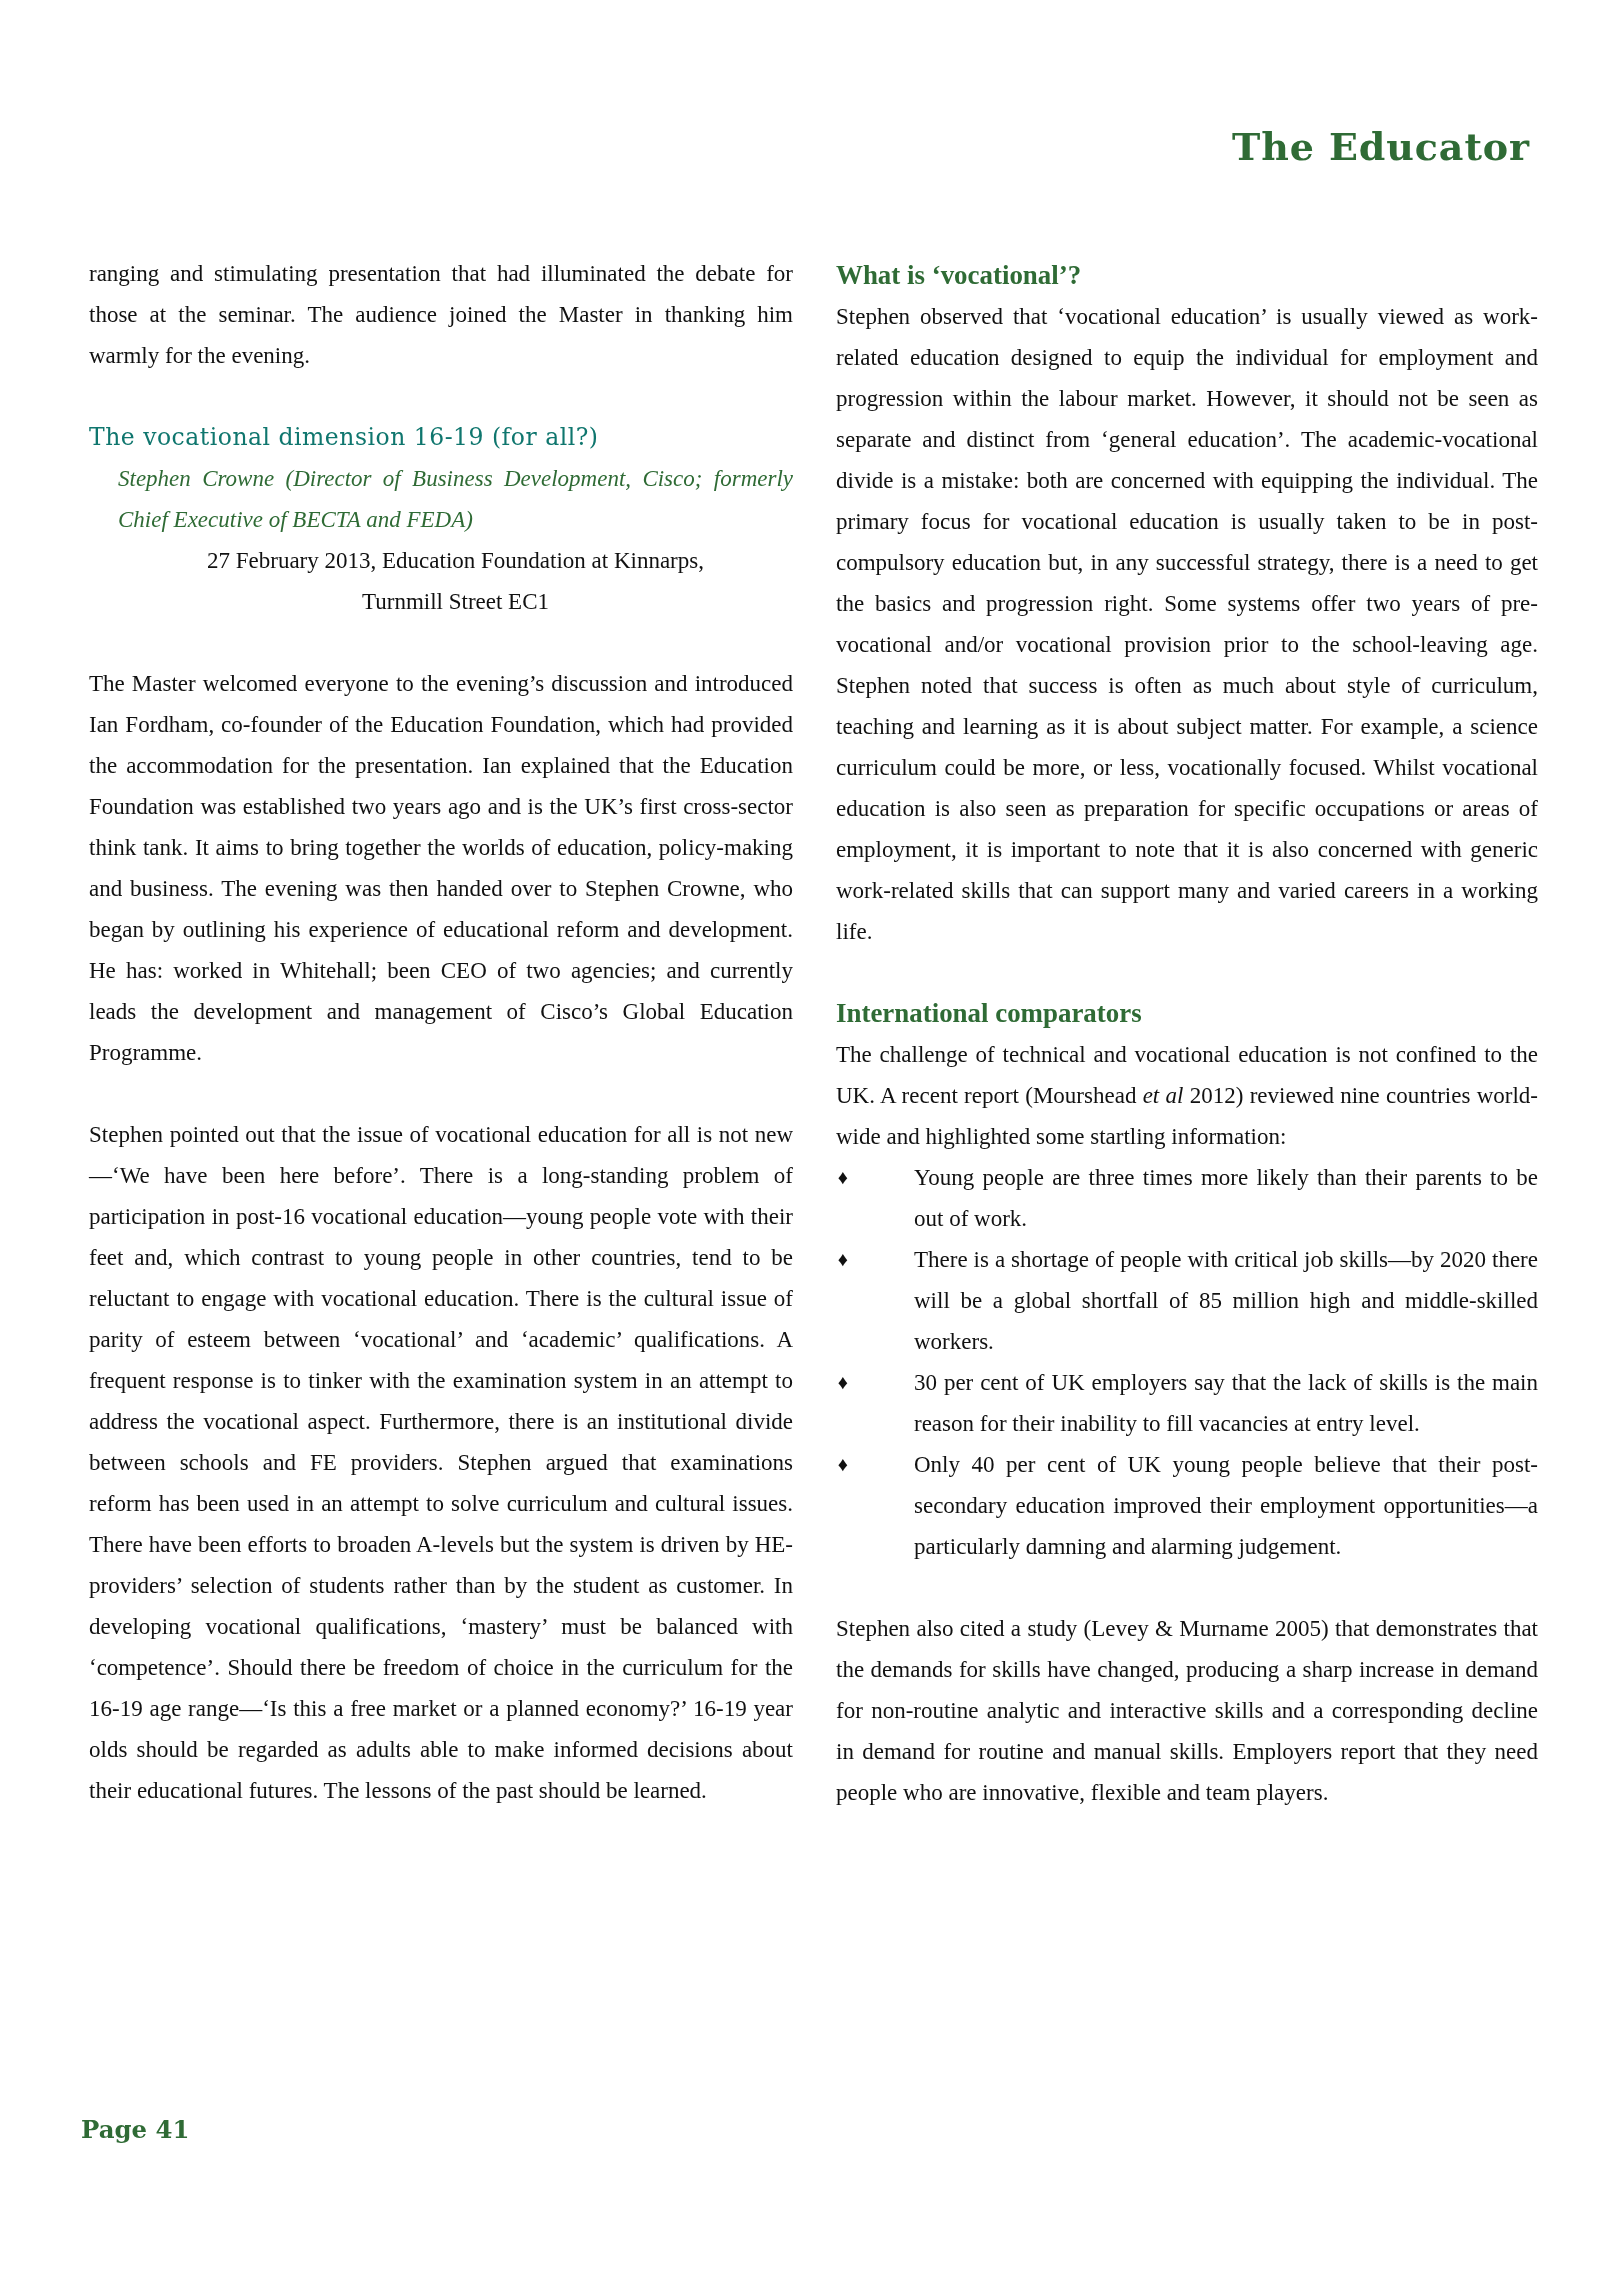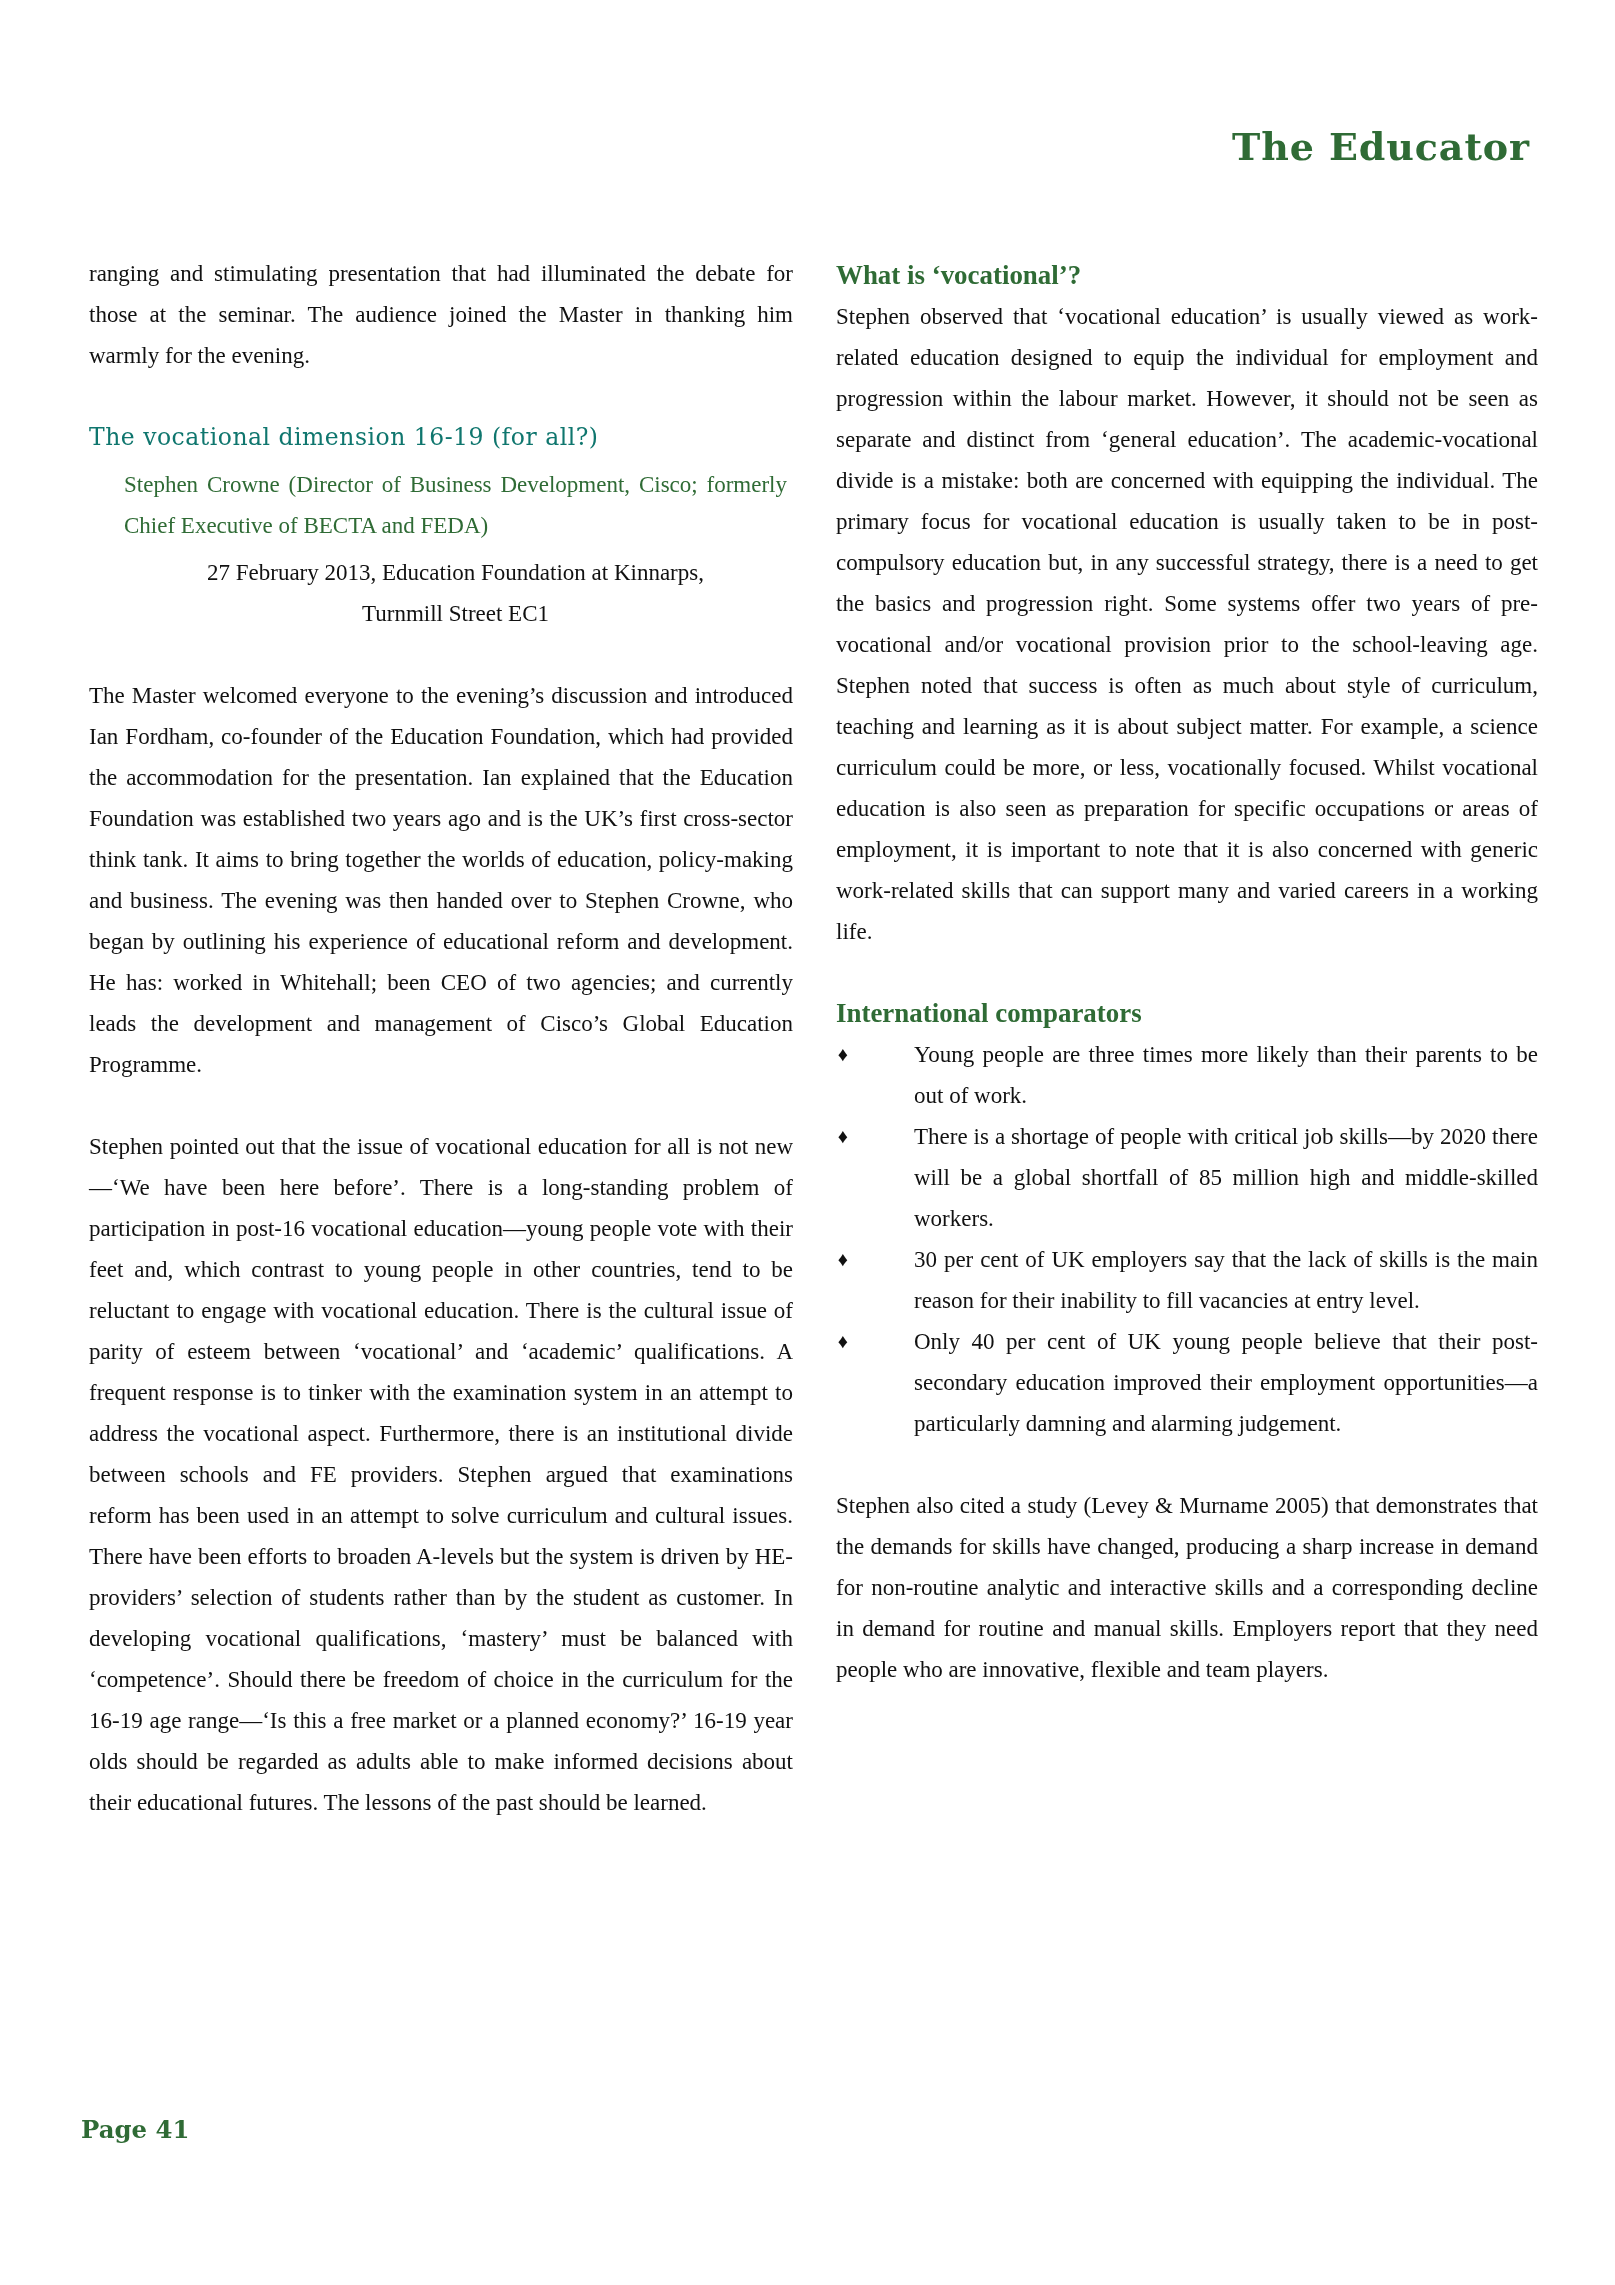--- a/index.html
+++ b/index.html
@@ -17,21 +17,21 @@
   }
   .col-left { left: 89px; }
   .col-right { left: 836px; width: 702px; top: 255px; }
   p { margin: 0; text-align: justify; }
   .gap { height: 41px; }
   .section-heading {
     font-family: "DejaVu Serif", serif; font-weight: normal; font-size: 23.5px;
     color: #0f766e; margin: 0; line-height: 41px; letter-spacing: 0.5px;
   }
   .byline { padding-left: 29px; }
-  .byline .speaker { color: #2f6b35; text-align: justify; margin: 6px; }
+  .byline .speaker { font-style: italic; color: #2f6b35; text-align: justify; margin: 0; }
   .byline .event { margin: 0; text-align: center; }
   .subhead { color: #2f6b35; margin: 0; line-height: 41px; }
   ul.bullets { list-style: none; margin: 0; padding: 0; }
   ul.bullets li { position: relative; padding-left: 78px; text-align: justify; }
   .diamond { position: absolute; left: 1.8px; top: 0; font-size: 20px; color: #111; }
   .footer {
     position: absolute; left: 81px; top: 2115px;
     font-family: "DejaVu Serif", serif; font-weight: bold; font-size: 24.4px;
     color: #2f6b35; margin: 0;
   }
@@ -56,20 +56,21 @@
     <p>The Master welcomed everyone to the evening’s discussion and introduced Ian Fordham, co-founder of the Education Foundation, which had provided the accommodation for the presentation. Ian explained that the Education Foundation was established two years ago and is the UK’s first cross-sector think tank. It aims to bring together the worlds of education, policy-making and business. The evening was then handed over to Stephen Crowne, who began by outlining his experience of educational reform and development. He has: worked in Whitehall; been CEO of two agencies; and currently leads the development and management of Cisco’s Global Education Programme.</p>
     <div class="gap"></div>
     <p>Stephen pointed out that the issue of vocational education for all is not new—‘We have been here before’. There is a long-standing problem of participation in post-16 vocational education—young people vote with their feet and, which contrast to young people in other countries, tend to be reluctant to engage with vocational education. There is the cultural issue of parity of esteem between ‘vocational’ and ‘academic’ qualifications. A frequent response is to tinker with the examination system in an attempt to address the vocational aspect. Furthermore, there is an institutional divide between schools and FE providers. Stephen argued that examinations reform has been used in an attempt to solve curriculum and cultural issues. There have been efforts to broaden A-levels but the system is driven by HE-providers’ selection of students rather than by the student as customer. In developing vocational qualifications, ‘mastery’ must be balanced with ‘competence’. Should there be freedom of choice in the curriculum for the 16-19 age range—‘Is this a free market or a planned economy?’ 16-19 year olds should be regarded as adults able to make informed decisions about their educational futures. The lessons of the past should be learned.</p>
   </div>
 
   <div class="col col-right">
     <h3 class="subhead">What is ‘vocational’?</h3>
     <p>Stephen observed that ‘vocational education’ is usually viewed as work-related education designed to equip the individual for employment and progression within the labour market. However, it should not be seen as separate and distinct from ‘general education’. The academic-vocational divide is a mistake: both are concerned with equipping the individual. The primary focus for vocational education is usually taken to be in post-compulsory education but, in any successful strategy, there is a need to get the basics and progression right. Some systems offer two years of pre-vocational and/or vocational provision prior to the school-leaving age. Stephen noted that success is often as much about style of curriculum, teaching and learning as it is about subject matter. For example, a science curriculum could be more, or less, vocationally focused. Whilst vocational education is also seen as preparation for specific occupations or areas of employment, it is important to note that it is also concerned with generic work-related skills that can support many and varied careers in a working life.</p>
     <div class="gap"></div>
     <h3 class="subhead">International comparators</h3>
+    <p><span>The challenge of technical and vocational education is not confined to the UK. A recent report (Mourshead </span><em>et al</em><span> 2012) reviewed nine countries world-wide and highlighted some startling information:</span></p>
     <ul class="bullets">
       <li><span class="diamond">♦</span><span>Young people are three times more likely than their parents to be out of work.</span></li>
       <li><span class="diamond">♦</span><span>There is a shortage of people with critical job skills—by 2020 there will be a global shortfall of 85 million high and middle-skilled workers.</span></li>
       <li><span class="diamond">♦</span><span>30 per cent of UK employers say that the lack of skills is the main reason for their inability to fill vacancies at entry level.</span></li>
       <li><span class="diamond">♦</span><span>Only 40 per cent of UK young people believe that their post-secondary education improved their employment opportunities—a particularly damning and alarming judgement.</span></li>
     </ul>
     <div class="gap"></div>
     <p>Stephen also cited a study (Levey &amp; Murname 2005) that demonstrates that the demands for skills have changed, producing a sharp increase in demand for non-routine analytic and interactive skills and a corresponding decline in demand for routine and manual skills. Employers report that they need people who are innovative, flexible and team players.</p>
   </div>
 

